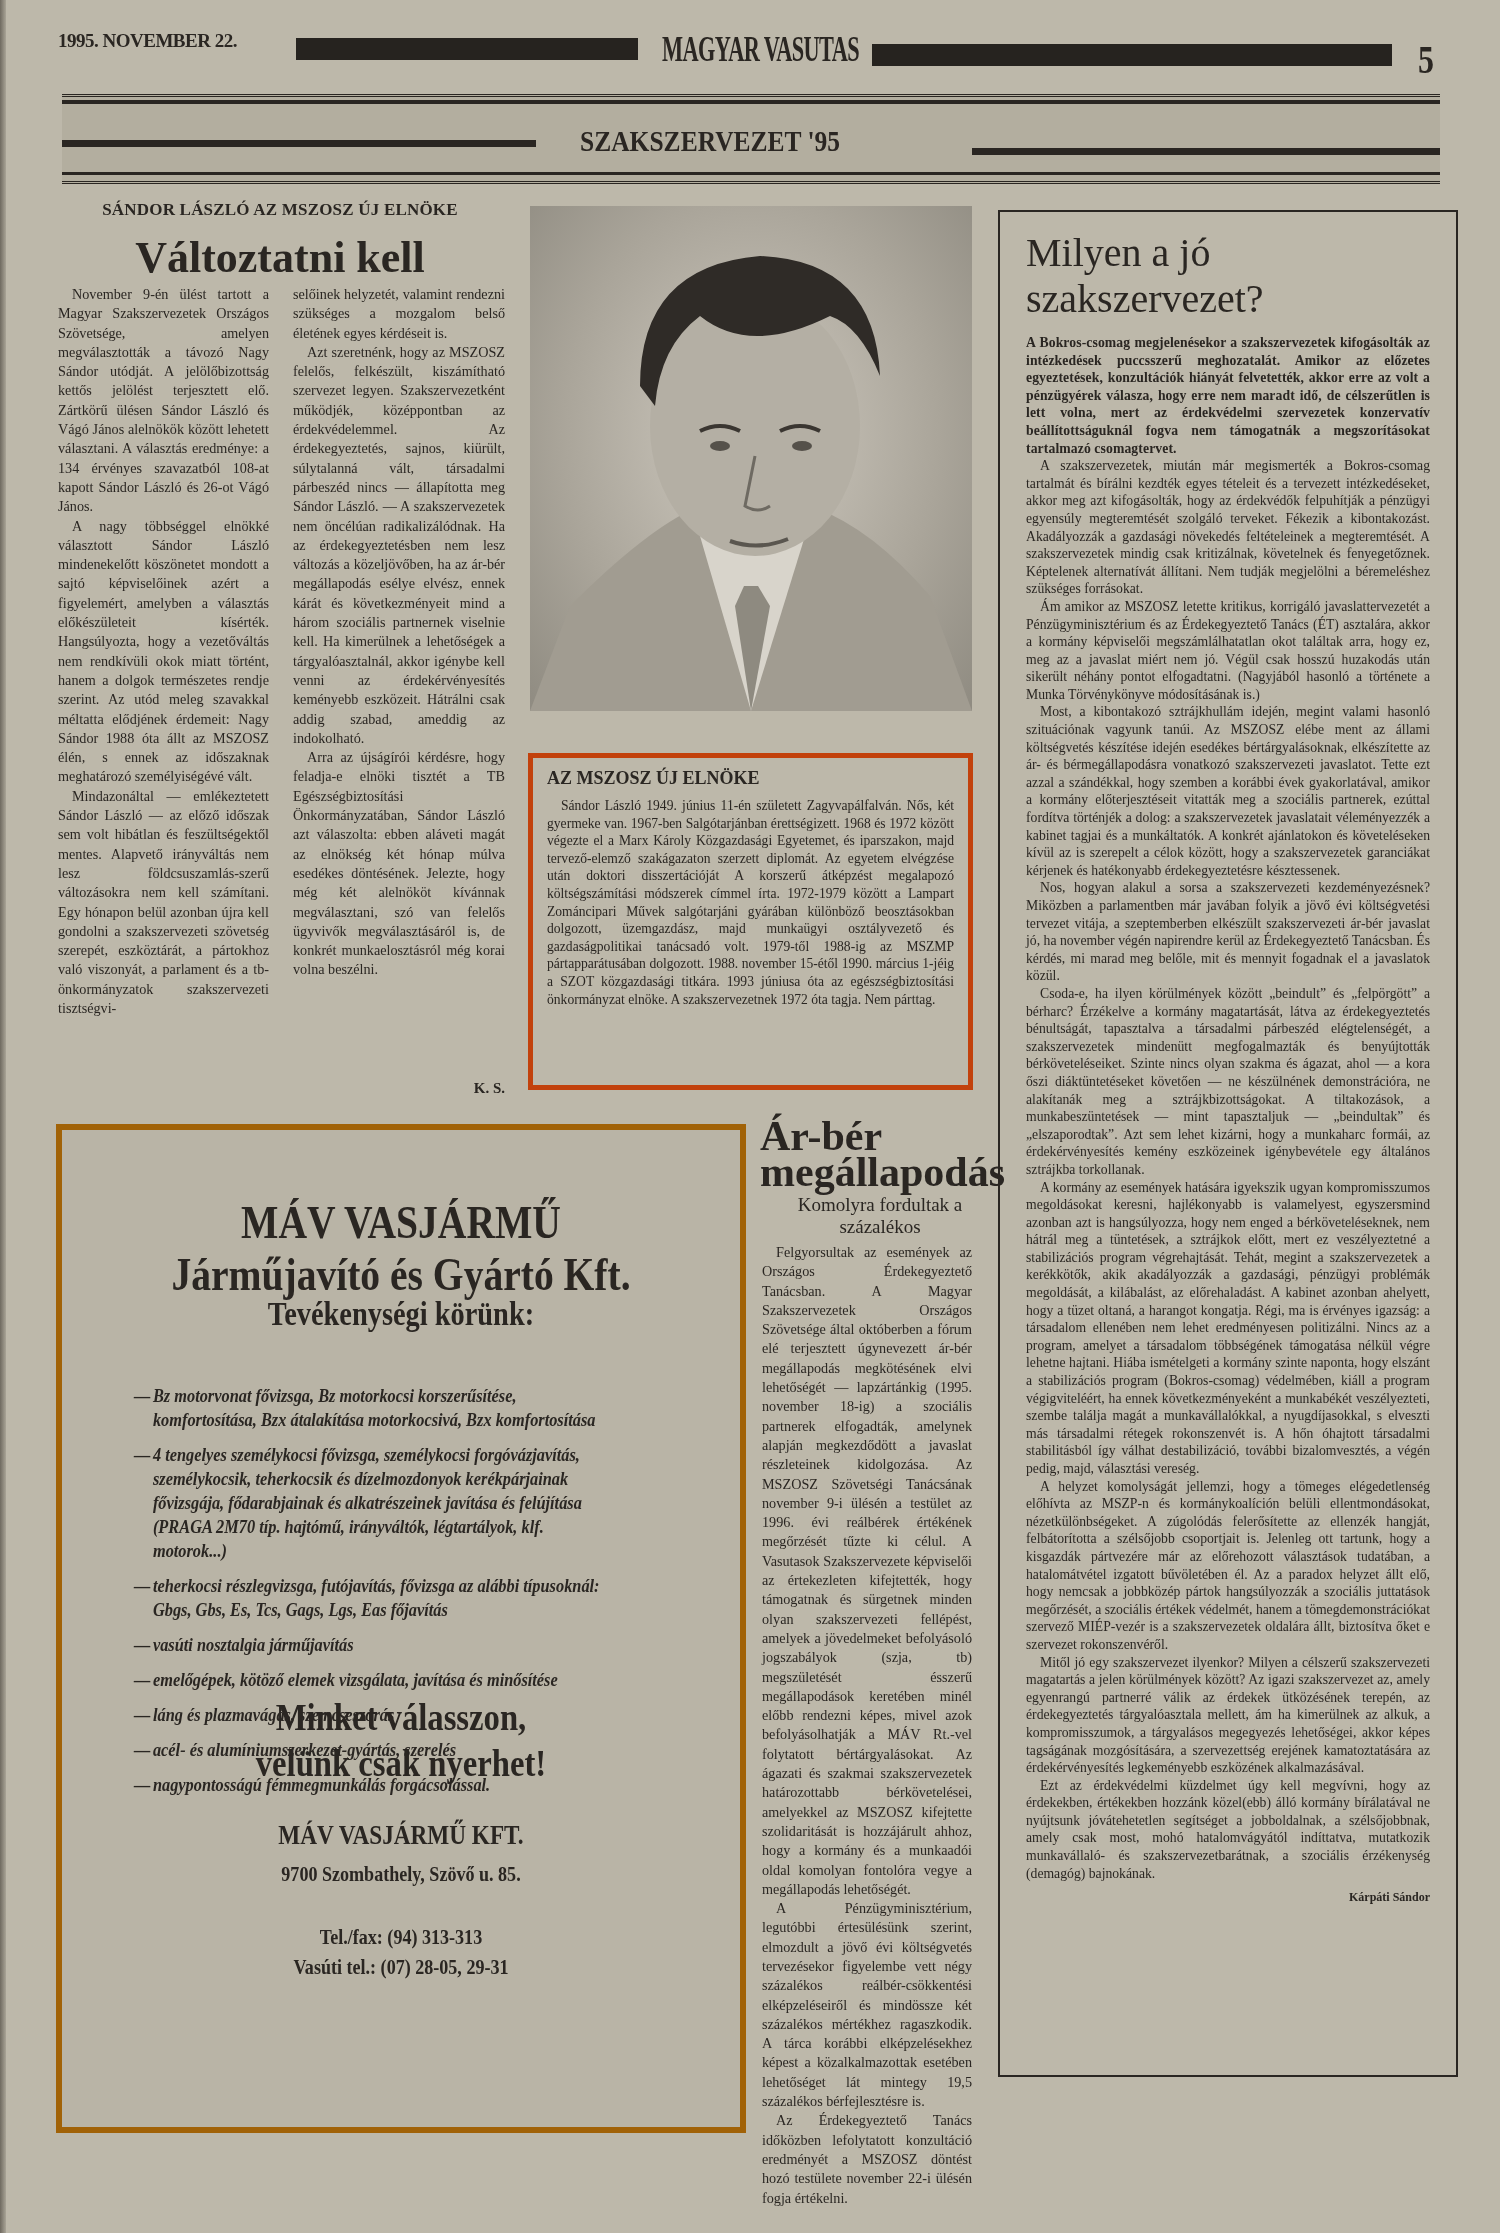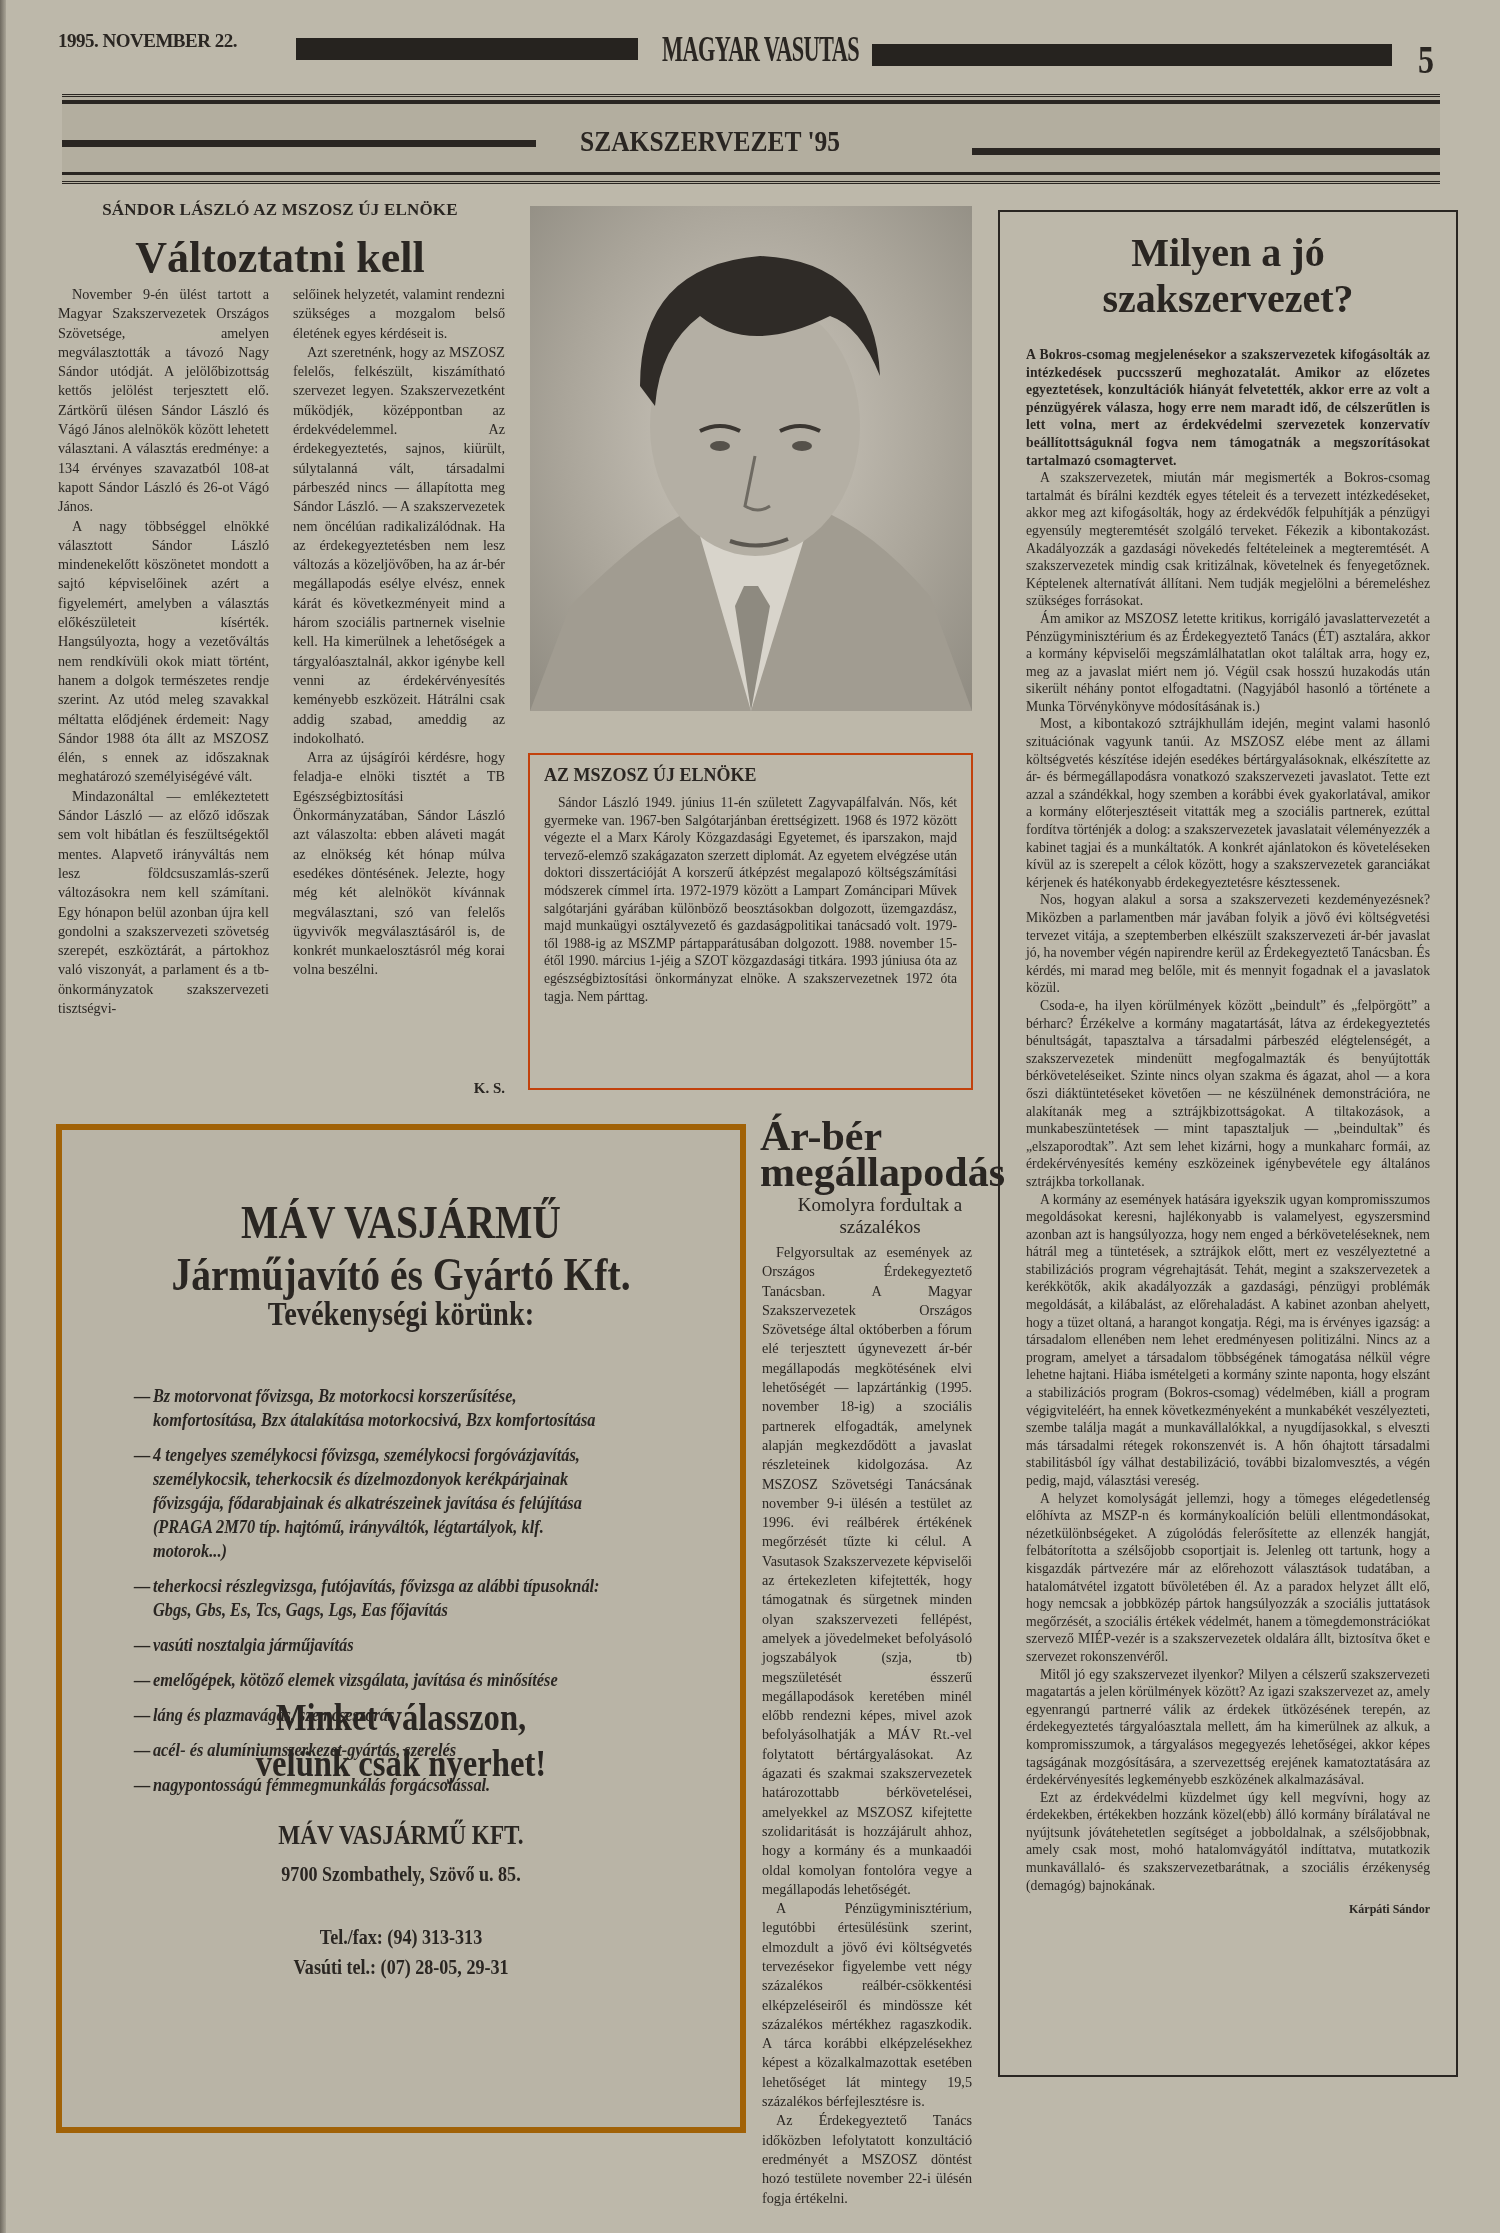--- a/index.html
+++ b/index.html
@@ -36,28 +36,28 @@
   .col p { margin: 0; text-indent: 14px; }
   .a1c1 { left: 58px; top: 285px; width: 211px; }
   .a1c2 { left: 293px; top: 285px; width: 212px; }
   .sig1 { left: 293px; top: 1080px; width: 212px; text-align: right; font-weight: bold; font-size: 15px; }
 
   
   .photo { left: 530px; top: 206px; width: 442px; height: 505px; background: radial-gradient(ellipse at 50% 45%, #cfcac0 0%, #aaa59a 60%, #8f8b81 100%); overflow: hidden; }
   .photo svg { width: 100%; height: 100%; display: block; }
 
   
-  .bio { left: 528px; top: 753px; width: 445px; height: 337px; border: 2px solid #c2410c; box-sizing: border-box; padding: 10px 14px; }
+  .bio { left: 528px; top: 753px; width: 445px; height: 337px; border: 5px solid #c2410c; box-sizing: border-box; padding: 10px 14px; }
   .bio-kicker { font-size: 18px; font-weight: bold; }
   .bio-name { text-align: center; font-size: 40px; font-weight: bold; margin-top: 0px; line-height: 48px; }
   .bio-text { font-size: 13.6px; line-height: 17.6px; text-align: justify; margin-top: 8px; text-indent: 14px; }
 
   
   .rbox { left: 998px; top: 210px; width: 460px; height: 1867px; border: 2px solid #2a2622; box-sizing: border-box; padding: 18px 26px 10px 26px; }
-  .rbox-title { text-align: center; font-size: 40px; font-weight: bold; line-height: 46px; margin-bottom: 24px; }
+  .rbox-title { font-size: 40px; font-weight: normal; line-height: 46px; margin-bottom: 12px; }
   .rbox .col { font-size: 13.7px; line-height: 17.6px; }
   .rbox .lead { font-weight: bold; text-indent: 0; letter-spacing: 0.1px; }
   .rsig { text-align: right; font-weight: bold; font-size: 12px; margin-top: 8px; }
 
   
   .ad { left: 56px; top: 1124px; width: 690px; height: 1009px; border: 6px solid #a16207; box-sizing: border-box; background: #b9b4a6; }
   .ad-t1 { position: absolute; left: 0; width: 100%; top: 66px; text-align: center; font-size: 46px; font-weight: bold; transform: scaleX(0.86); }
   .ad-t2 { position: absolute; left: 0; width: 100%; top: 118px; text-align: center; font-size: 46px; font-weight: bold; transform: scaleX(0.86); }
   .ad-t3 { position: absolute; left: 0; width: 100%; top: 166px; text-align: center; font-size: 33px; font-weight: bold; transform: scaleX(0.86); }
   .ad-list { position: absolute; left: 72px; top: 254px; width: 560px; font-size: 19px; font-style: italic; font-weight: bold; line-height: 24px; transform: scaleX(0.86); transform-origin: left top; }

